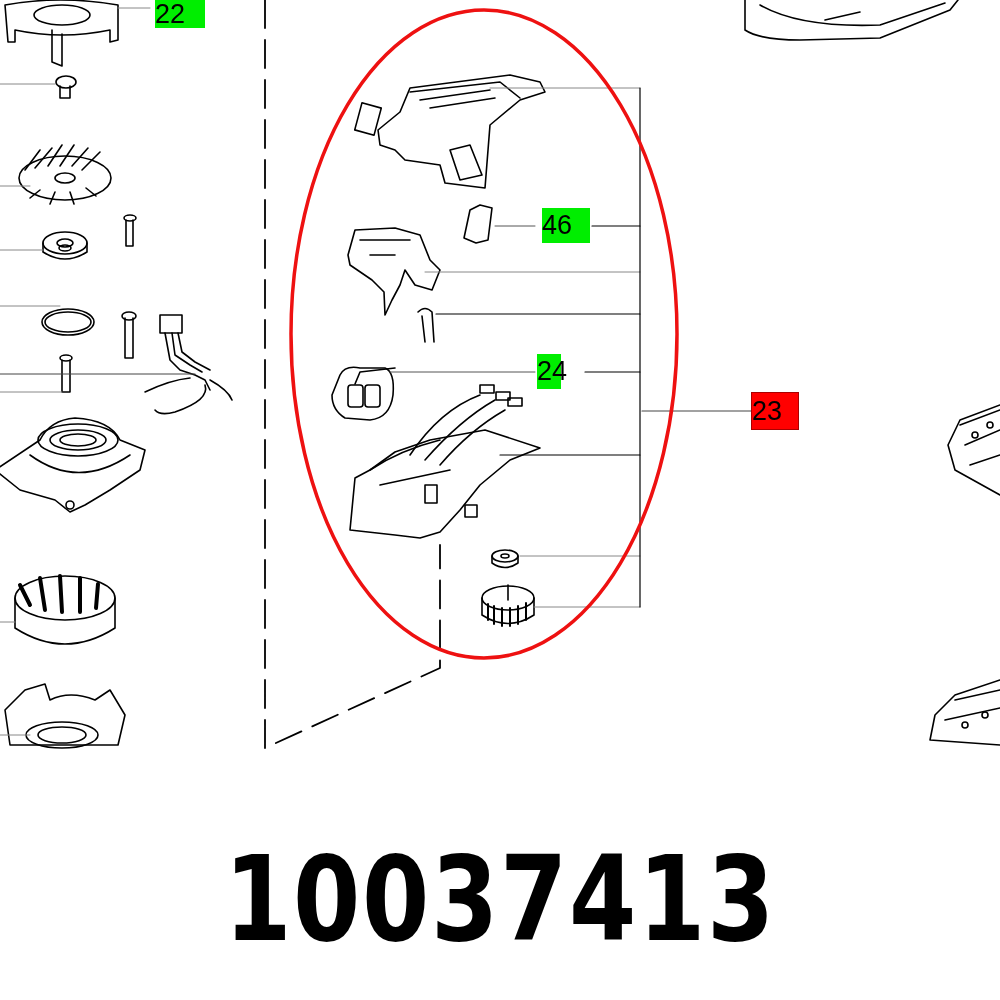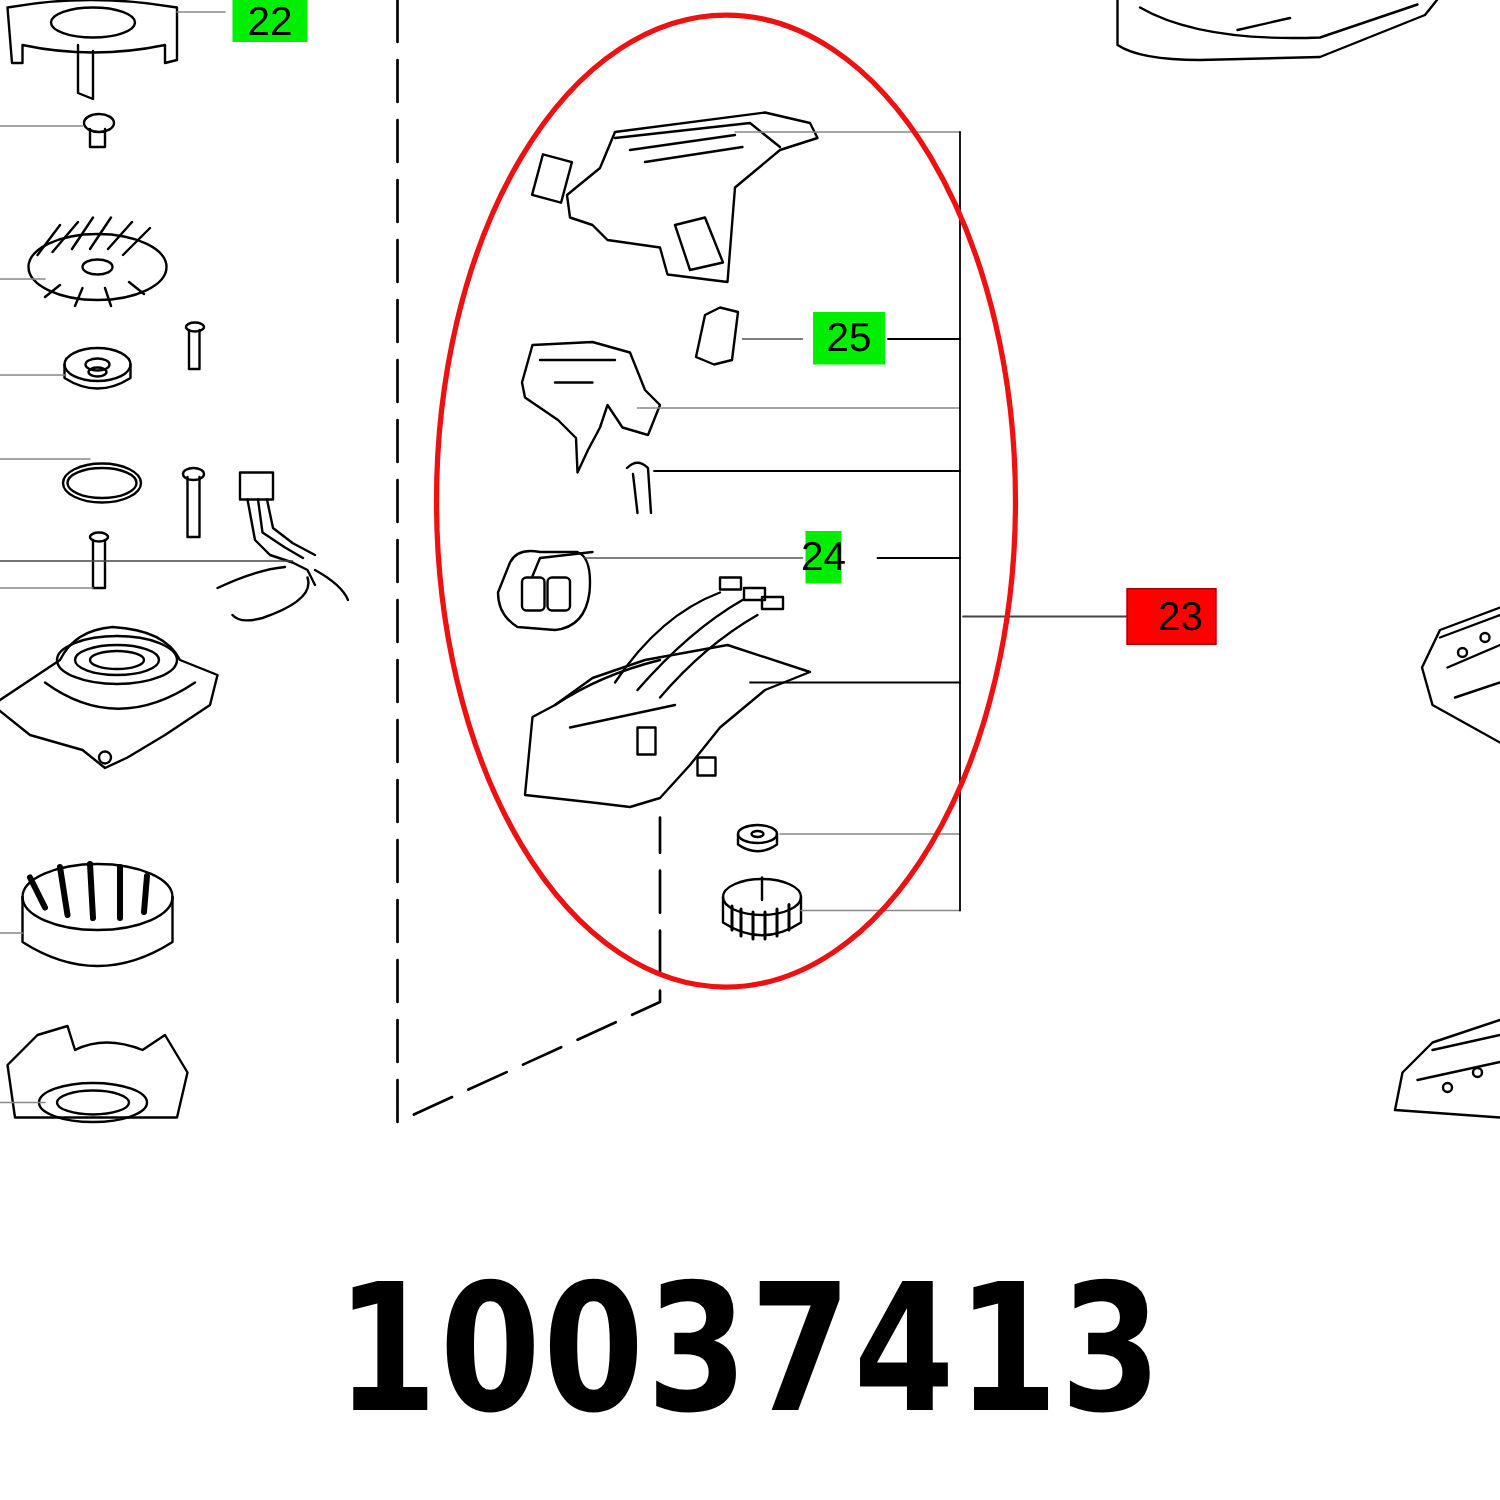--- a/index.html
+++ b/index.html
@@ -1,20 +1,20 @@
 <!DOCTYPE html>
 <html><head>
 <meta charset="utf-8">
 <style>
   html, body { margin: 0; padding: 0; background: #ffffff; }
   body { width: 1000px; height: 1000px; position: relative; overflow: hidden; font-family: "Liberation Sans", sans-serif; }
   .canvas { position: absolute; left: 0; top: 0; width: 1000px; height: 760px; }
   svg.drawing { position: absolute; left: 0; top: 0; width: 1000px; height: 760px; }
   .callout {
-    position: absolute; display: flex; align-items: center; justify-content: center;
+    position: absolute; display: flex; align-items: center; justify-content: flex-start;
     font-family: "Liberation Sans", sans-serif; font-size: 27px; color: #000; line-height: 1;
   }
   .callout.green { background: #00ee00; }
   .callout.red { background: #ff0000; border: 1px solid #a00; }
   .part-number {
     position: absolute; left: 0; top: 830px; width: 1000px; text-align: center;
     font-family: "DejaVu Sans", sans-serif; font-weight: bold; font-size: 118px;
     letter-spacing: 2px; color: #000; transform: scaleX(0.82); transform-origin: center;
   }
 </style>
@@ -176,23 +176,23 @@
       </g>
     </g>
 
     <ellipse cx="484" cy="334" rx="193" ry="324" fill="none" stroke="#ee1111" stroke-width="3.5"></ellipse>
   </svg>
 
   <div class="callout green" style="left:155px; top:0px; width:50px; height:28px;">
     <span>22</span>
   </div>
   <div class="callout green" style="left:542px; top:208px; width:48px; height:35px;">
-    <span>25</span>
+    <span>46</span>
   </div>
   <div class="callout green" style="left:537px; top:354px; width:24px; height:35px;">
     <span>24</span>
   </div>
-  <div class="callout red" style="left:751px; top:392px; width:46px; height:36px;padding-left:12px;">
+  <div class="callout red" style="left:751px; top:392px; width:46px; height:36px;">
     <span>23</span>
   </div>
 </div>
 
 <div class="part-number">10037413</div>
 
 </body></html>

